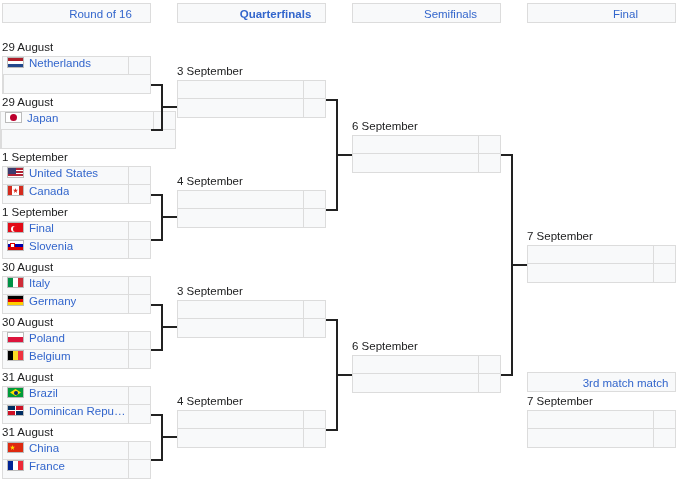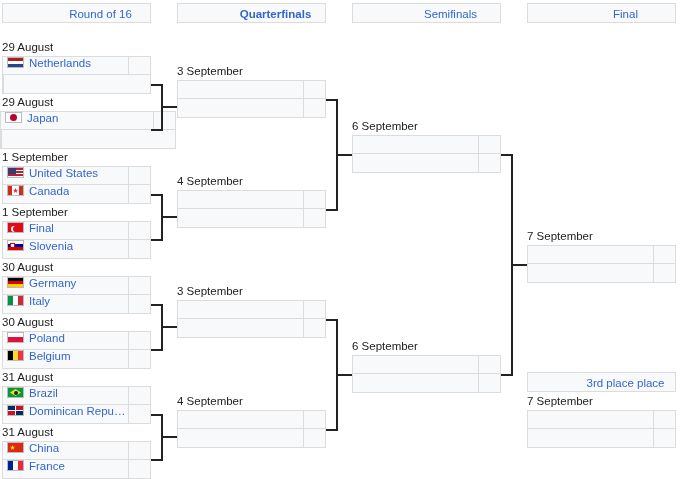--- a/index.html
+++ b/index.html
@@ -272,32 +272,32 @@
         <span class="team-name">Slovenia</span>
       </div>
       <div class="score-cell"></div>
     </div>
   </div>
 
   <div class="date-label" style="left:2px; top:260px;">30 August</div>
   <div class="match" style="left:2px; top:276px; width:149px;">
     <div class="match-row">
       <div class="team-cell">
+        <span class="flag f-it"></span>
+        <span class="team-name">Italy</span>
+      </div>
+      <div class="score-cell"></div>
+    </div>
+    <div class="match-row">
+      <div class="team-cell">
         <span class="flag f-de"></span>
         <span class="team-name">Germany</span>
       </div>
       <div class="score-cell"></div>
     </div>
-    <div class="match-row">
-      <div class="team-cell">
-        <span class="flag f-it"></span>
-        <span class="team-name">Italy</span>
-      </div>
-      <div class="score-cell"></div>
-    </div>
   </div>
 
   <div class="date-label" style="left:2px; top:315px;">30 August</div>
   <div class="match" style="left:2px; top:331px; width:149px;">
     <div class="match-row">
       <div class="team-cell">
         <span class="flag f-pl"></span>
         <span class="team-name">Poland</span>
       </div>
       <div class="score-cell"></div>
@@ -453,21 +453,21 @@
     </div>
     <div class="match-row">
       <div class="team-cell">
         <span class="team-name"></span>
       </div>
       <div class="score-cell"></div>
     </div>
   </div>
 
   <div class="round-header" style="left:527px; top:372px; width:149px;">
-    <span>3rd place place</span>
+    <span>3rd match match</span>
   </div>
   <div class="date-label" style="left:527px; top:394px;">7 September</div>
   <div class="match empty" style="left:527px; top:410px; width:149px;">
     <div class="match-row">
       <div class="team-cell">
         <span class="team-name"></span>
       </div>
       <div class="score-cell"></div>
     </div>
     <div class="match-row">

